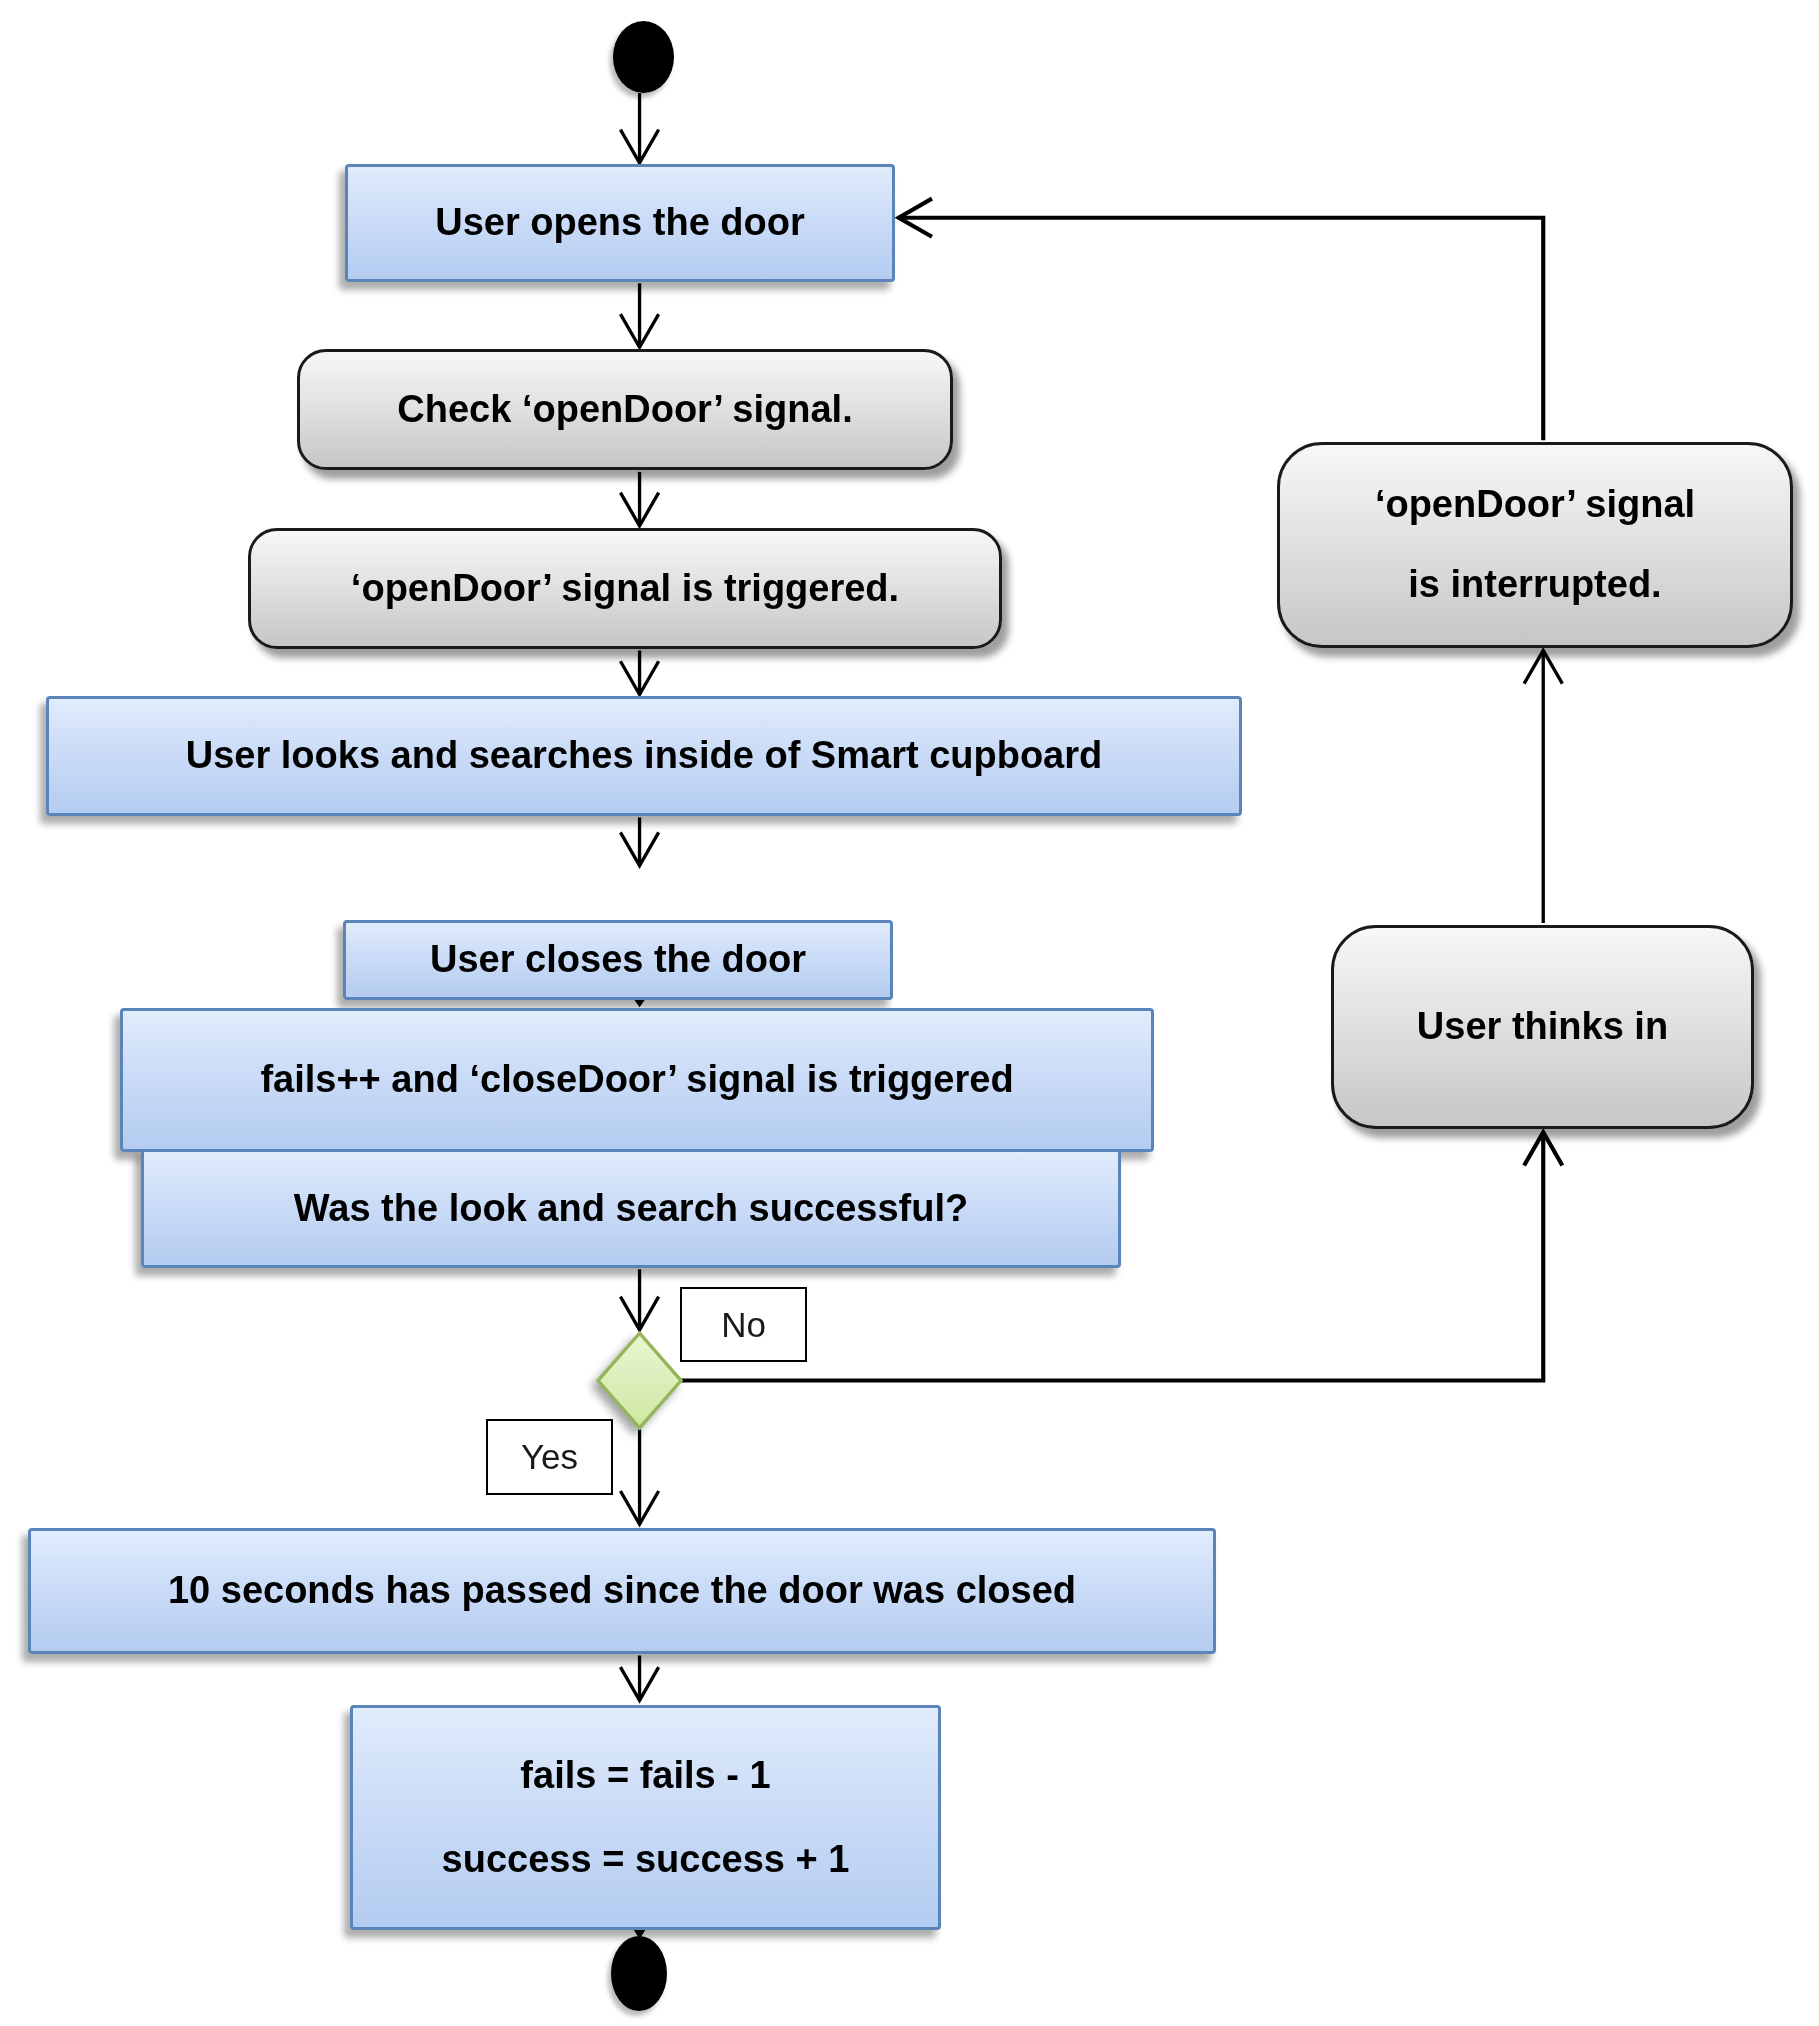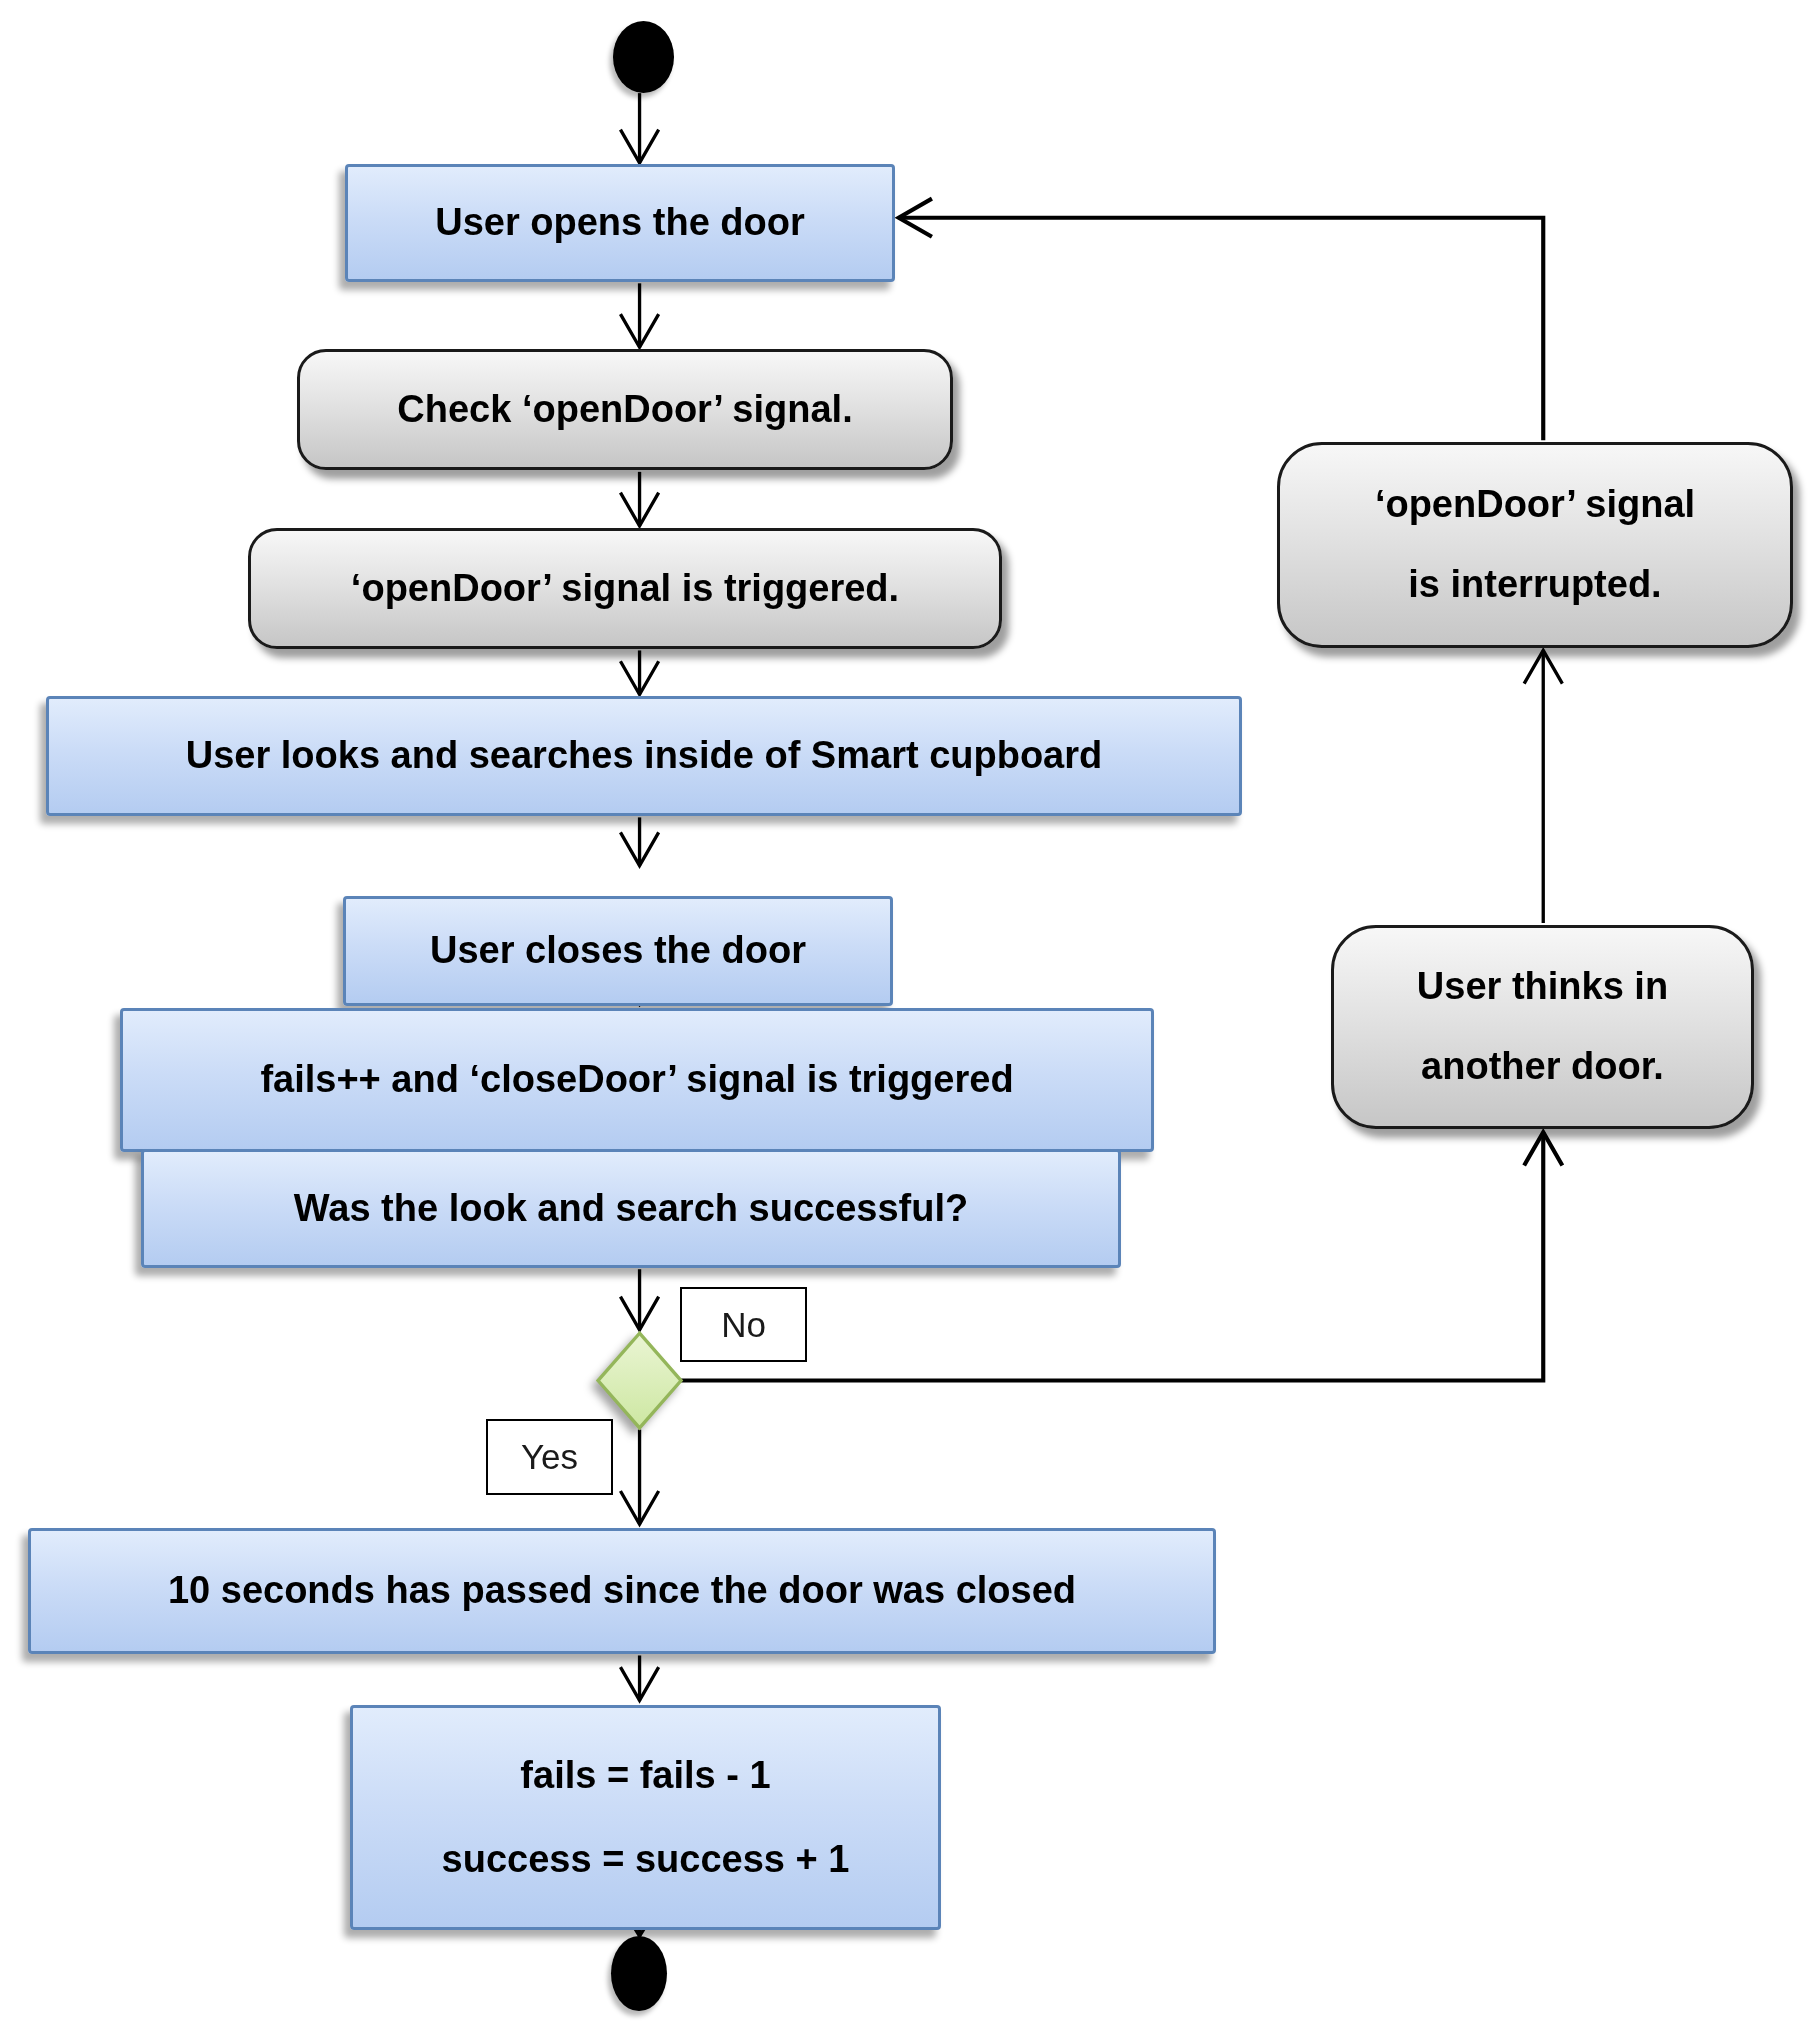--- a/index.html
+++ b/index.html
@@ -138,21 +138,21 @@
   </div>
 
   <div class="node blue" style="left:46px;top:696px;width:1196px;height:120px;">
     <span>User looks and searches inside of Smart cupboard</span>
   </div>
 
   <div class="node gray" style="left:248px;top:528px;width:754px;height:121px;">
     <span>‘openDoor’ signal is triggered.</span>
   </div>
 
-  <div class="node blue" style="left:343px;top:896px;width:550px;height:110px;">
+  <div class="node blue" style="left:343px;top:920px;width:550px;height:80px;">
     <span>User closes the door</span>
   </div>
 
   <div class="node blue" style="left:120px;top:1008px;width:1034px;height:144px;">
     <span>fails++ and ‘closeDoor’ signal is triggered</span>
   </div>
 
   <div class="node blue" style="left:141px;top:1149px;width:980px;height:119px;">
     <span>Was the look and search successful?</span>
   </div>
@@ -174,19 +174,18 @@
     <span>success = success + 1</span>
   </div>
 
   <div class="node gray side" style="left:1277px;top:442px;width:516px;height:206px;">
     <span>‘openDoor’ signal</span>
     <span>is interrupted.</span>
   </div>
 
   <div class="node gray side" style="left:1331px;top:925px;width:423px;height:204px;">
     <span>User thinks in</span>
-    <span>another door.</span>
   </div>
 
   <div class="terminal" style="left:611px;top:1936px;width:56px;height:75px;"></div>
 
 </div>
 
 
 </body></html>

